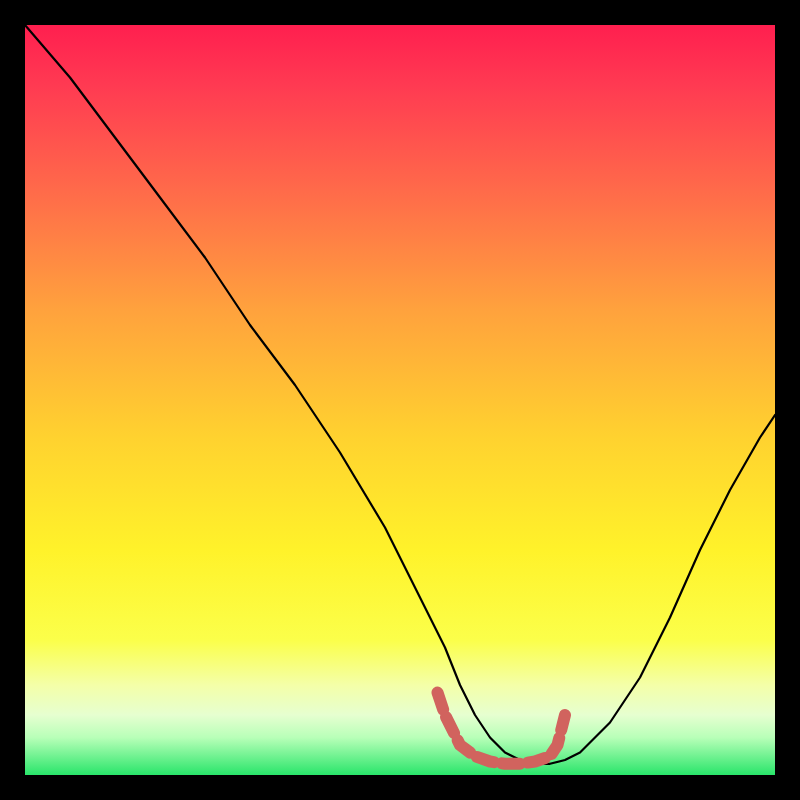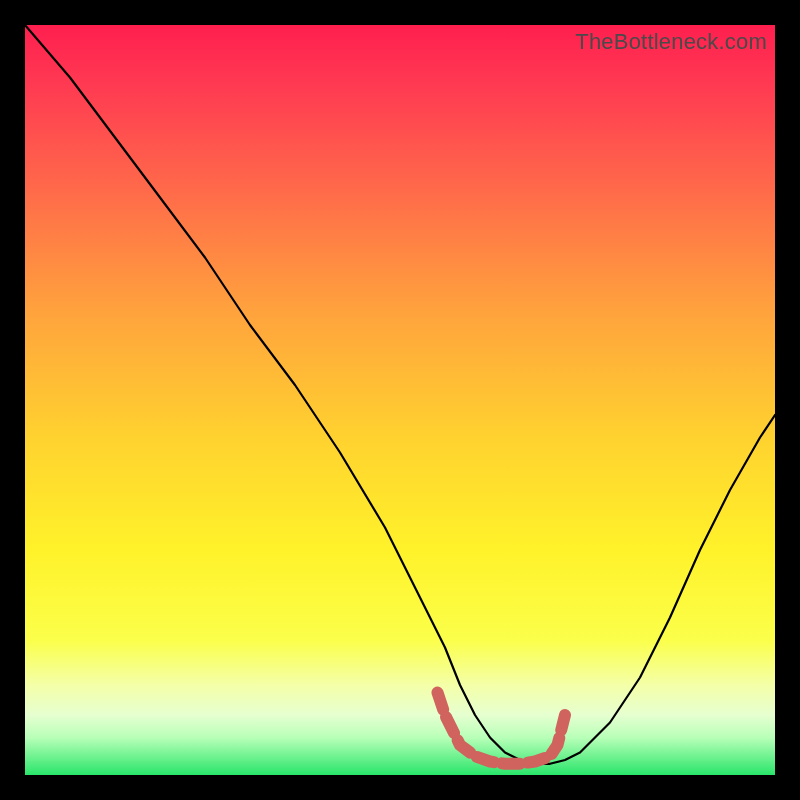--- a/index.html
+++ b/index.html
@@ -68,15 +68,14 @@
   <div class="plot">
     <div class="gradient"></div>
 
     <svg class="curve" viewBox="0 0 750 750" preserveAspectRatio="none">
 
       <path d="M0.0 0.0 L45.0 52.5 L90.0 112.5 L135.0 172.5 L180.0 232.5 L225.0 300.0 L270.0 360.0 L315.0 427.5 L360.0 502.5 L390.0 562.5 L420.0 622.5 L435.0 660.0 L450.0 690.0 L465.0 712.5 L480.0 727.5 L495.0 735.0 L510.0 738.8 L525.0 738.8 L540.0 735.0 L555.0 727.5 L585.0 697.5 L615.0 652.5 L645.0 592.5 L675.0 525.0 L705.0 465.0 L735.0 412.5 L750.0 390.0" fill="none" stroke="#000000" stroke-width="2.2" stroke-linejoin="round" stroke-linecap="round"></path>
 
       <path d="M412.5 667.5 L420.0 690.0 L435.0 720.0 L450.0 731.3 L465.0 736.5 L480.0 738.8 L495.0 738.8 L510.0 736.5 L525.0 731.3 L532.5 720.0 L540.0 690.0" fill="none" stroke="#d1635e" stroke-width="12" stroke-linecap="round" stroke-linejoin="round" stroke-dasharray="18 8"></path>
     </svg>
 
-    <div class="watermark">TheBottleneck.com</div>
   </div>
 </div>
 
 </body></html>

